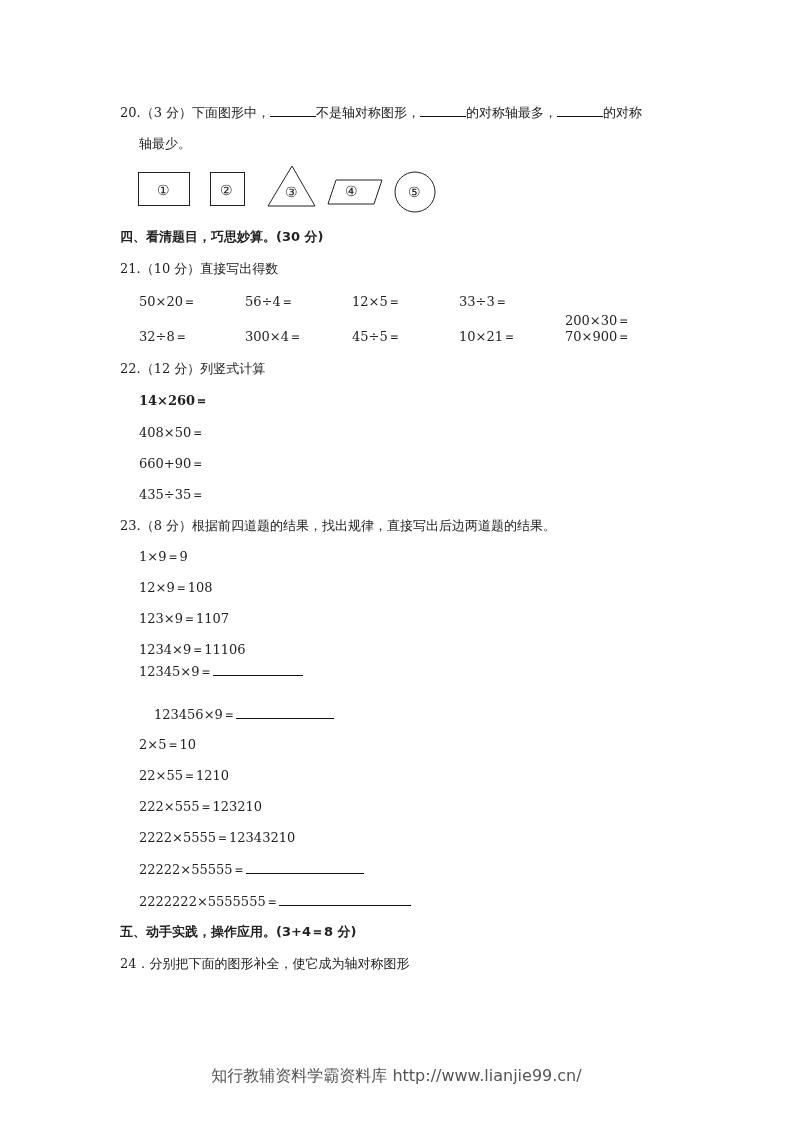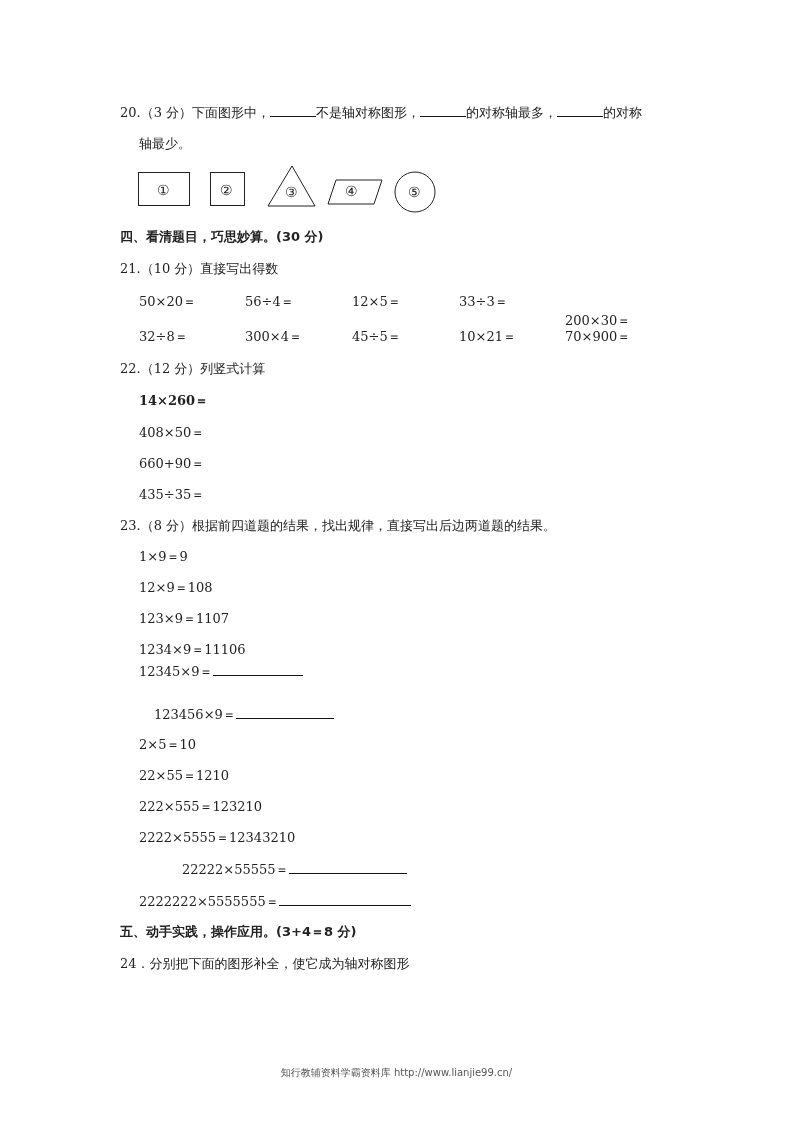--- a/index.html
+++ b/index.html
@@ -3,21 +3,21 @@
 <meta charset="utf-8">
 <style>
   html, body { margin: 0; padding: 0; background: #ffffff; }
   body { width: 793px; height: 1122px; position: relative; overflow: hidden;
          font-family: "DejaVu Serif", "Liberation Serif", serif; color: #222; }
   .line { position: absolute; font-size: 13px; white-space: nowrap; line-height: 16px; }
   .bold { font-weight: bold; font-family: "DejaVu Sans", "Liberation Sans", sans-serif; text-align: right; }
   .blank { display: inline-block; border-bottom: 1px solid #111; height: 12px; vertical-align: baseline; }
   .shape { position: absolute; }
   .footer { position: absolute; top: 1066px; left: 0; width: 793px; text-align: center;
-            font-family: "DejaVu Sans", "Liberation Sans", sans-serif; font-size: 10px; color: #555; }
+            font-family: "DejaVu Sans", "Liberation Sans", sans-serif; font-size: 16px; color: #555; }
   .cell { position: absolute; font-size: 13px; white-space: nowrap; }
 </style>
 </head>
 <body>
 
 <div class="line" style="top:104px; left:120px;">
   <span>20.（3 分）下面图形中，</span><span class="blank" style="width:46px;"></span><span>不是轴对称图形，</span><span class="blank" style="width:46px;"></span><span>的对称轴最多，</span><span class="blank" style="width:46px;"></span><span>的对称</span>
 </div>
 <div class="line" style="top:136px; left:139px;">轴最少。</div>
 
@@ -76,21 +76,21 @@
 <div class="line" style="top:648px; left:139px;margin-top:15px;">
   <span>12345×9＝</span><span class="blank" style="width:90px;"></span>
 </div>
 <div class="line" style="top:706px; left:154px;">
   <span>123456×9＝</span><span class="blank" style="width:98px;"></span>
 </div>
 <div class="line" style="top:737px; left:139px;">2×5＝10</div>
 <div class="line" style="top:768px; left:139px;">22×55＝1210</div>
 <div class="line" style="top:799px; left:139px;">222×555＝123210</div>
 <div class="line" style="top:830px; left:139px;">2222×5555＝12343210</div>
-<div class="line" style="top:861px; left:139px;margin-left:43px;">
+<div class="line" style="top:861px; left:139px;">
   <span>22222×55555＝</span><span class="blank" style="width:118px;"></span>
 </div>
 <div class="line" style="top:893px; left:139px;">
   <span>2222222×5555555＝</span><span class="blank" style="width:132px;"></span>
 </div>
 
 <div class="line bold" style="top:924px; left:120px;">五、动手实践，操作应用。(3+4＝8 分)</div>
 
 <div class="line" style="top:956px; left:120px;">24．分别把下面的图形补全，使它成为轴对称图形</div>
 

